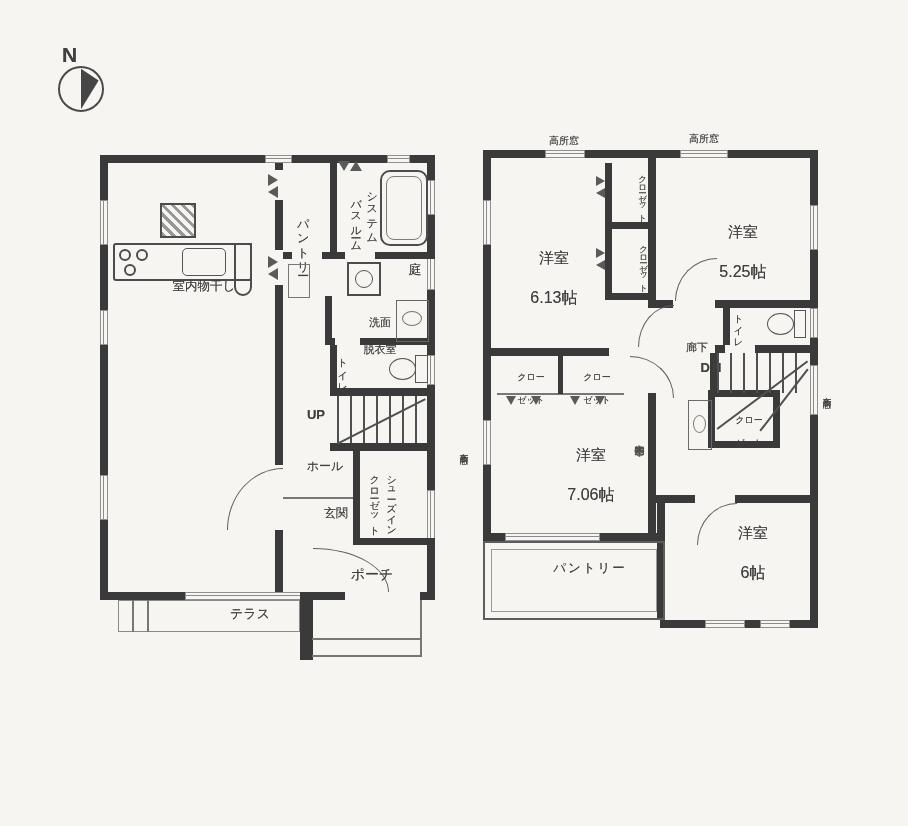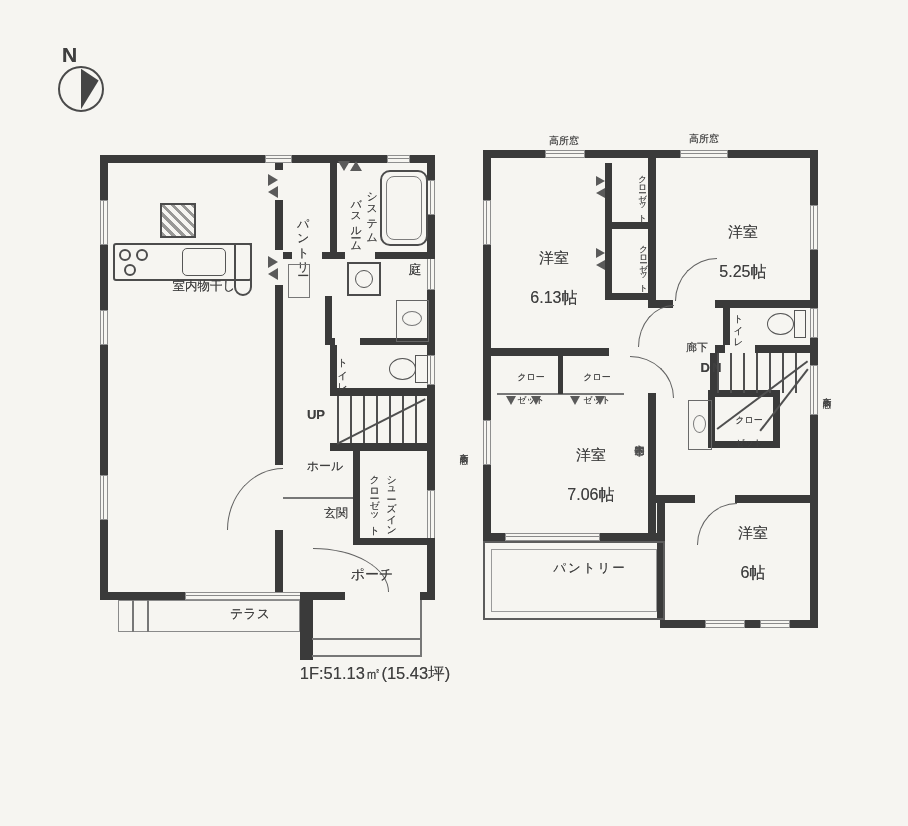--- a/index.html
+++ b/index.html
@@ -107,20 +107,24 @@
 
   <div class="box" style="left:380px;top:170px;width:48px;height:76px;border-radius:10px;">
     <div class="boxThin" style="left:4px;top:4px;width:36px;height:64px;border-radius:8px;"></div>
   </div>
   <div class="lbl vt" style="left:366px;top:180px;height:64px;font-size:11px;">システム</div>
   <div class="lbl vt" style="left:350px;top:180px;height:78px;font-size:11px;">バスルーム</div>
 
   <div class="box" style="left:347px;top:262px;width:34px;height:34px;">
     <div class="boxThin" style="left:6px;top:6px;width:18px;height:18px;border-radius:50%;border-color:#555;"></div>
   </div>
+  <div class="lbl" style="left:344px;top:302px;width:60px;font-size:11px;">
+    <span>洗面</span><br>
+    <span>脱衣室</span>
+  </div>
   <div class="lbl" style="left:404px;top:262px;width:22px;font-size:13px;">庭</div>
   <div class="boxThin" style="left:396px;top:300px;width:33px;height:42px;border-color:#666;">
     <div class="boxThin" style="left:5px;top:10px;width:20px;height:15px;border-radius:50%;border-color:#777;"></div>
   </div>
   <div class="boxThin" style="left:288px;top:264px;width:22px;height:34px;border-color:#777;"></div>
 
   <div class="lbl vt" style="left:337px;top:349px;height:42px;font-size:10px;">トイレ</div>
   <div class="boxThin" style="left:415px;top:355px;width:13px;height:28px;border-color:#555;"></div>
   <div class="boxThin" style="left:389px;top:358px;width:27px;height:22px;border-radius:50%;border-color:#555;"></div>
 
@@ -140,21 +144,20 @@
   <div class="wl" style="left:420px;top:600px;width:2px;height:57px;"></div>
   <div class="wl" style="left:312px;top:638px;width:108px;height:1.5px;"></div>
 
   <div class="boxThin" style="left:118px;top:600px;width:182px;height:32px;border-color:#8a8a8a;"></div>
   <div class="wl" style="left:132px;top:600px;width:1.5px;height:32px;"></div>
   <div class="wl" style="left:147px;top:600px;width:1.5px;height:32px;"></div>
   <div class="lbl" style="left:210px;top:606px;width:80px;font-size:13px;">テラス</div>
 
   <div class="arc" style="left:227px;top:468px;width:56px;height:62px;border-top-width:1.6px;border-left-width:1.6px;border-top-left-radius:100% 100%;"></div>
 
-  <div class="lbl" style="left:280px;top:663px;width:190px;font-size:16.5px;">1F:51.13㎡(15.43坪)</div>
 
   <div class="w" style="left:483px;top:150px;width:62px;height:8px;"></div>
   <div class="winH" style="left:545px;top:150px;width:40px;height:8px;"></div>
   <div class="w" style="left:585px;top:150px;width:95px;height:8px;"></div>
   <div class="winH" style="left:680px;top:150px;width:48px;height:8px;"></div>
   <div class="w" style="left:728px;top:150px;width:90px;height:8px;"></div>
 
   <div class="w" style="left:483px;top:158px;width:8px;height:42px;"></div>
   <div class="winV" style="left:483px;top:200px;width:8px;height:45px;"></div>
   <div class="w" style="left:483px;top:245px;width:8px;height:175px;"></div>

